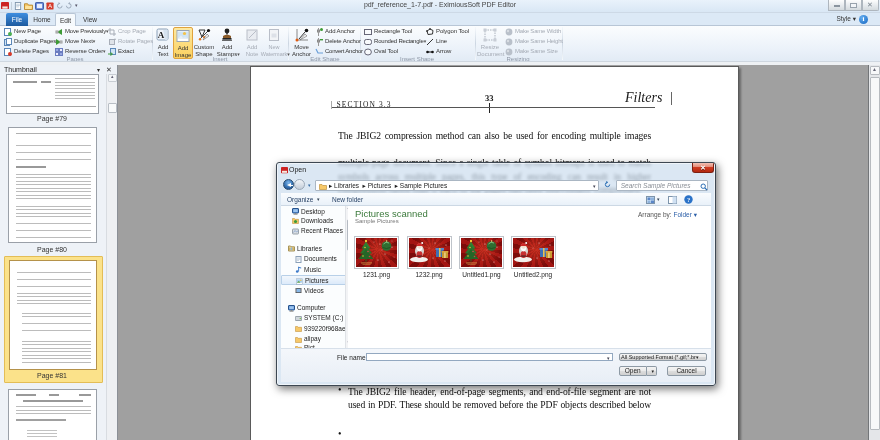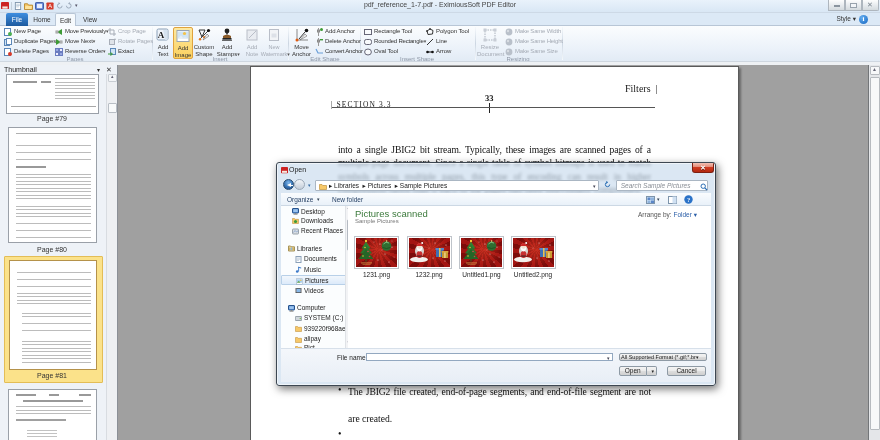--- a/index.html
+++ b/index.html
@@ -417,29 +417,29 @@
           <div style="position:absolute;left:1px;top:0px;width:9px;height:8px;background:#f4f6f8;border:1px solid #c8cdd3;border-radius:1px;">
             <span style="position:absolute;left:2px;top:-2px;font-size:5px;color:#667;">▴</span>
           </div>
           <div style="position:absolute;left:1px;top:29px;width:9px;height:10px;background:#f8fafb;border:1px solid #b8bec5;border-radius:1px;"></div>
         </div>
     </div>
     <div id="page">
       <div class="serif" style="left:80px;top:33px;width:130px;font-size:7.5px;letter-spacing:1.1px;color:#1a1a1a;">|&nbsp;SECTION 3.3</div>
       <div class="serif" style="left:234px;top:25.5px;font-size:8.5px;font-weight:bold;color:#111;">33</div>
       <div style="left:238px;top:35.5px;width:1px;height:10px;background:#222;"></div>
-      <div class="serif" style="left:374px;top:16px;font-size:10px;color:#1a1a1a;">Filters&nbsp;&nbsp;|</div>
+      <div class="serif" style="left:374px;top:23px;font-size:14px;font-style:italic;color:#1a1a1a;">Filters&nbsp;&nbsp;|</div>
       <div style="left:81px;top:40px;width:323px;height:1px;background:#555;"></div>
-      <div class="serif just" style="left:87px;top:76.5px;width:313px;">into a single JBIG2 bit stream. Typically, these images are scanned pages of a</div>
+      <div class="serif just" style="left:87px;top:63px;width:313px;">The JBIG2 compression method can also be used for encoding multiple images</div>
       <div class="serif just" style="left:87px;top:90px;width:313px;">multiple-page document. Since a single table of symbol bitmaps is used to match</div>
       <div class="serif just" style="left:87px;top:103.5px;width:313px;">symbols across multiple pages, this type of encoding can result in higher</div>
       <div class="serif" style="left:87px;top:117px;width:313px;">compression ratios than if each of the pages had been individually compressed.</div>
       <div class="serif" style="left:87px;top:317px;font-size:10px;">•</div>
-      <div class="serif just" style="left:97px;top:319px;width:303px;">The JBIG2 file created, end-of-page segments, and end-of-file segment are not</div>
-      <div class="serif" style="left:97px;top:345.5px;width:303px;">are created.</div>
+      <div class="serif just" style="left:97px;top:319px;width:303px;">The JBIG2 file header, end-of-page segments, and end-of-file segment are not</div>
+      <div class="serif just" style="left:97px;top:332px;width:303px;">used in PDF. These should be removed before the PDF objects described below</div>
       <div class="serif" style="left:87px;top:360.5px;font-size:10px;">•</div>
     </div>
     <div id="vscroll">
         <div style="position:absolute;left:1px;top:1px;width:10px;height:9px;background:#f7f8f9;border:1px solid #b6babf;border-radius:1px;"></div>
         <span style="position:absolute;left:3px;top:1px;font-size:5px;color:#667;">▲</span>
         <div id="vthumb"></div>
       </div>
   </div>
   <div id="dlg">
     <svg style="left:4px;top:4px;width:7px;height:7px;" viewBox="0 0 7 7">

